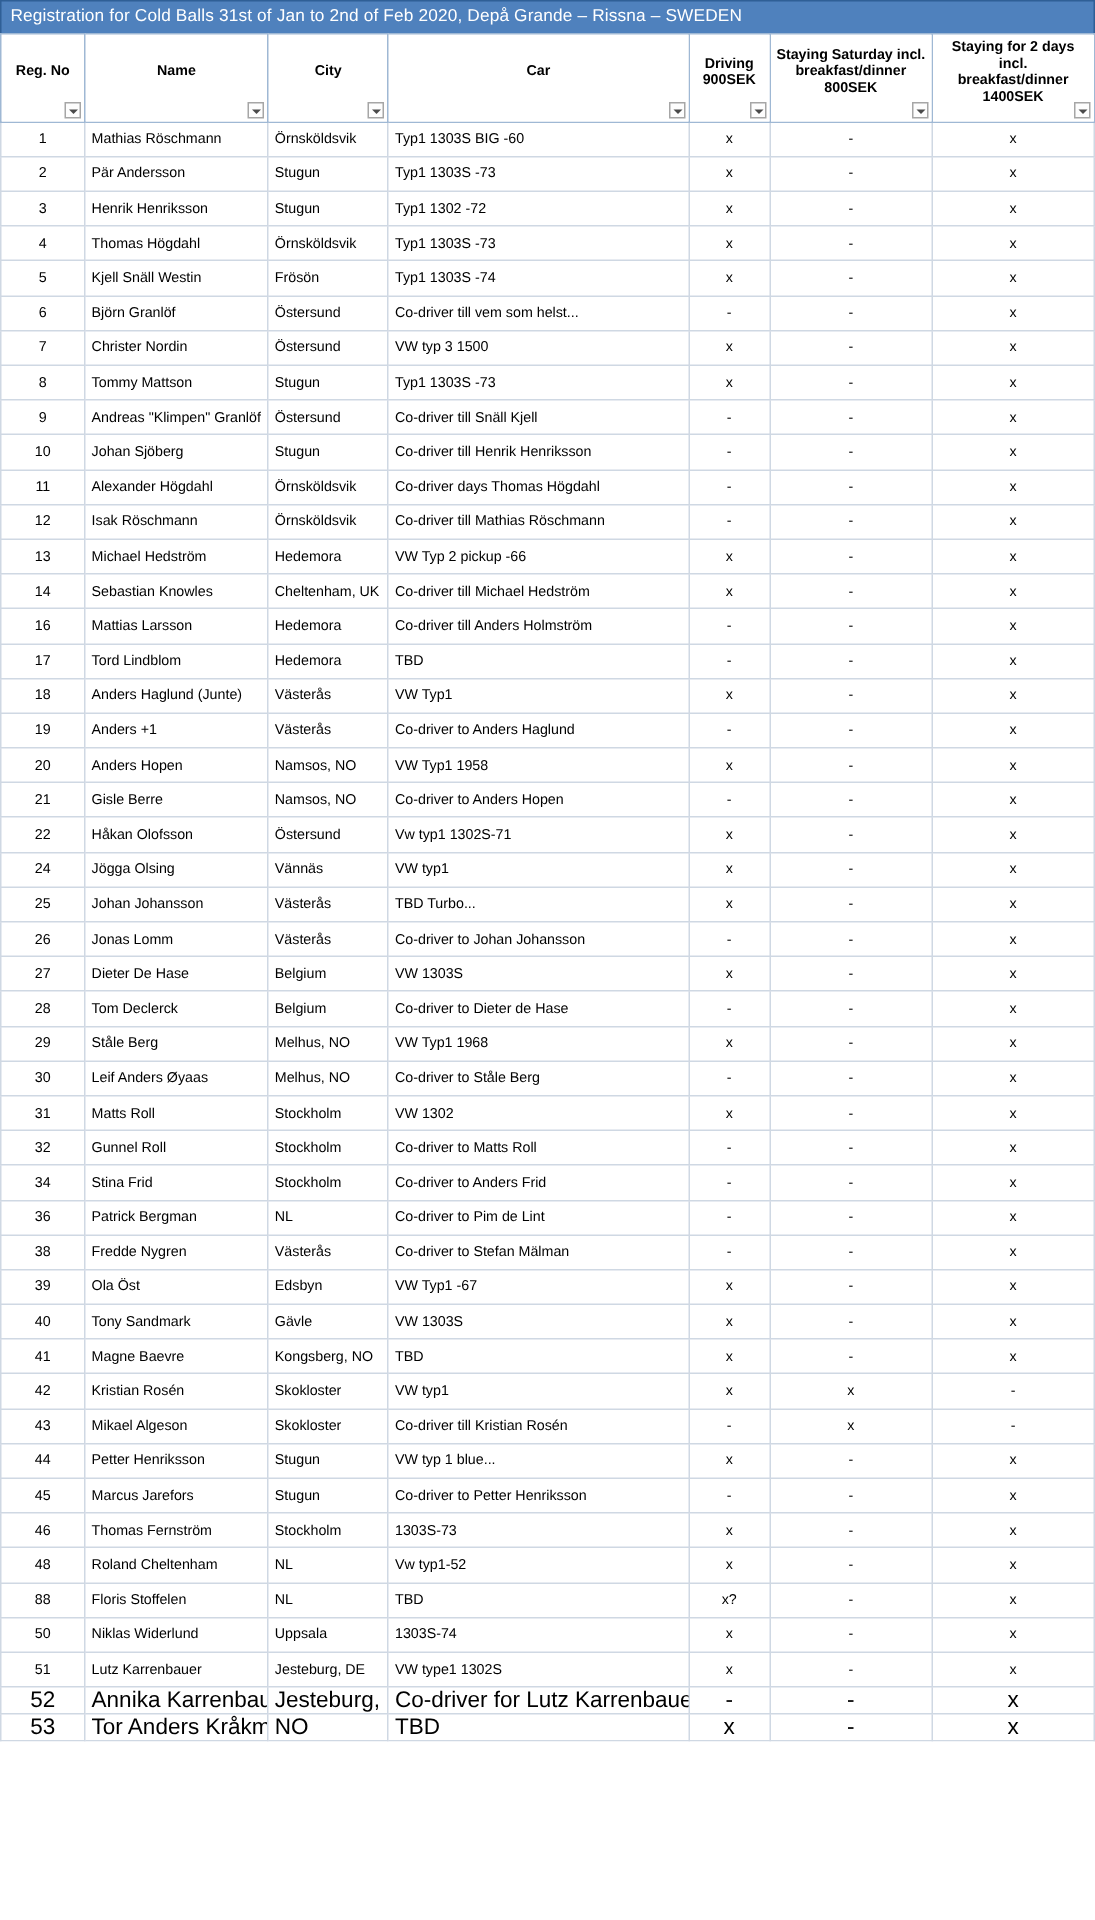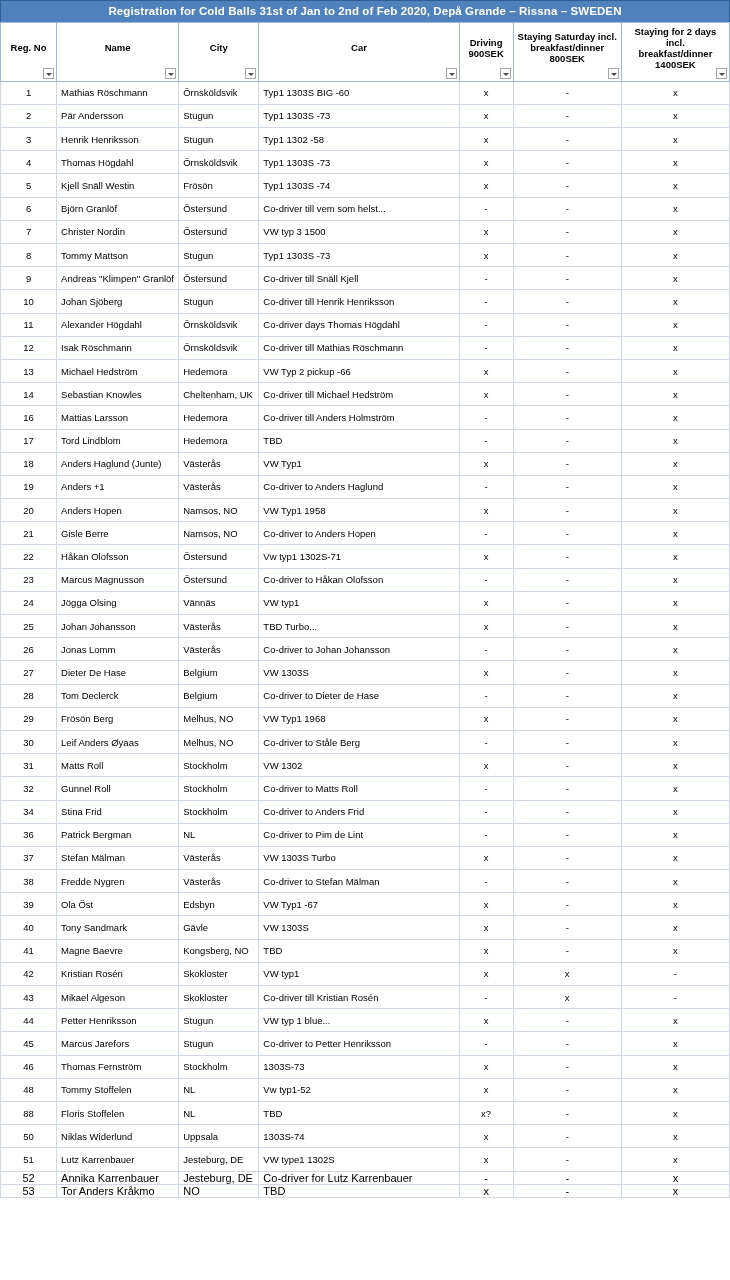--- a/index.html
+++ b/index.html
@@ -13,29 +13,28 @@
     color: #000000;
   }
   .sheet {
     width: 730px;
     box-sizing: border-box;
     padding: 0;
   }
   .title-bar {
     background: #4f81bd;
     color: #ffffff;
-    font-weight: bold;
+    font-weight: normal;
     font-size: 11.5px;
     padding: 4px 6px 5px 6px;
     border: 1px solid #2f5f96;
     border-bottom: none;
     letter-spacing: 0.1px;
     white-space: nowrap;
     overflow: hidden;
-    text-align: center;
   }
   table.grid {
     border-collapse: collapse;
     table-layout: fixed;
     width: 730px;
     border: 1px solid #3b6ea5;
   }
   table.grid col.c-reg   { width: 56px; }
   table.grid col.c-name  { width: 122px; }
   table.grid col.c-city  { width: 80px; }
@@ -88,21 +87,21 @@
     padding: 0 4px;
     height: 22.2px;
     vertical-align: middle;
     white-space: nowrap;
     overflow: hidden;
   }
   tbody tr.compact td {
     height: 11.5px;
     padding-top: 0;
     padding-bottom: 0;
-    font-size: 11px;
+    font-size: 15px;
   }
   td.c-reg-cell  { text-align: center; }
   td.c-mark      { text-align: center; }
   td.c-name-cell, td.c-city-cell, td.c-car-cell { text-align: left; }
 </style>
 </head>
 <body>
 
 <div class="sheet">
 
@@ -171,21 +170,21 @@
           <td class="c-city-cell">Stugun</td>
           <td class="c-car-cell">Typ1 1303S -73</td>
           <td class="c-mark">x</td>
           <td class="c-mark">-</td>
           <td class="c-mark">x</td>
         </tr>
         <tr>
           <td class="c-reg-cell">3</td>
           <td class="c-name-cell">Henrik Henriksson</td>
           <td class="c-city-cell">Stugun</td>
-          <td class="c-car-cell">Typ1 1302 -58</td>
+          <td class="c-car-cell">Typ1 1302 -72</td>
           <td class="c-mark">x</td>
           <td class="c-mark">-</td>
           <td class="c-mark">x</td>
         </tr>
         <tr>
           <td class="c-reg-cell">4</td>
           <td class="c-name-cell">Thomas Högdahl</td>
           <td class="c-city-cell">Örnsköldsvik</td>
           <td class="c-car-cell">Typ1 1303S -73</td>
           <td class="c-mark">x</td>
@@ -339,29 +338,20 @@
         <tr>
           <td class="c-reg-cell">22</td>
           <td class="c-name-cell">Håkan Olofsson</td>
           <td class="c-city-cell">Östersund</td>
           <td class="c-car-cell">Vw typ1 1302S-71</td>
           <td class="c-mark">x</td>
           <td class="c-mark">-</td>
           <td class="c-mark">x</td>
         </tr>
         <tr>
-          <td class="c-reg-cell">23</td>
-          <td class="c-name-cell">Marcus Magnusson</td>
-          <td class="c-city-cell">Östersund</td>
-          <td class="c-car-cell">Co-driver to Håkan Olofsson</td>
-          <td class="c-mark">-</td>
-          <td class="c-mark">-</td>
-          <td class="c-mark">x</td>
-        </tr>
-        <tr>
           <td class="c-reg-cell">24</td>
           <td class="c-name-cell">Jögga Olsing</td>
           <td class="c-city-cell">Vännäs</td>
           <td class="c-car-cell">VW typ1</td>
           <td class="c-mark">x</td>
           <td class="c-mark">-</td>
           <td class="c-mark">x</td>
         </tr>
         <tr>
           <td class="c-reg-cell">25</td>
@@ -394,21 +384,21 @@
           <td class="c-reg-cell">28</td>
           <td class="c-name-cell">Tom Declerck</td>
           <td class="c-city-cell">Belgium</td>
           <td class="c-car-cell">Co-driver to Dieter de Hase</td>
           <td class="c-mark">-</td>
           <td class="c-mark">-</td>
           <td class="c-mark">x</td>
         </tr>
         <tr>
           <td class="c-reg-cell">29</td>
-          <td class="c-name-cell">Frösön Berg</td>
+          <td class="c-name-cell">Ståle Berg</td>
           <td class="c-city-cell">Melhus, NO</td>
           <td class="c-car-cell">VW Typ1 1968</td>
           <td class="c-mark">x</td>
           <td class="c-mark">-</td>
           <td class="c-mark">x</td>
         </tr>
         <tr>
           <td class="c-reg-cell">30</td>
           <td class="c-name-cell">Leif Anders Øyaas</td>
           <td class="c-city-cell">Melhus, NO</td>
@@ -447,29 +437,20 @@
         <tr>
           <td class="c-reg-cell">36</td>
           <td class="c-name-cell">Patrick Bergman</td>
           <td class="c-city-cell">NL</td>
           <td class="c-car-cell">Co-driver to Pim de Lint</td>
           <td class="c-mark">-</td>
           <td class="c-mark">-</td>
           <td class="c-mark">x</td>
         </tr>
         <tr>
-          <td class="c-reg-cell">37</td>
-          <td class="c-name-cell">Stefan Mälman</td>
-          <td class="c-city-cell">Västerås</td>
-          <td class="c-car-cell">VW 1303S Turbo</td>
-          <td class="c-mark">x</td>
-          <td class="c-mark">-</td>
-          <td class="c-mark">x</td>
-        </tr>
-        <tr>
           <td class="c-reg-cell">38</td>
           <td class="c-name-cell">Fredde Nygren</td>
           <td class="c-city-cell">Västerås</td>
           <td class="c-car-cell">Co-driver to Stefan Mälman</td>
           <td class="c-mark">-</td>
           <td class="c-mark">-</td>
           <td class="c-mark">x</td>
         </tr>
         <tr>
           <td class="c-reg-cell">39</td>
@@ -538,21 +519,21 @@
           <td class="c-reg-cell">46</td>
           <td class="c-name-cell">Thomas Fernström</td>
           <td class="c-city-cell">Stockholm</td>
           <td class="c-car-cell">1303S-73</td>
           <td class="c-mark">x</td>
           <td class="c-mark">-</td>
           <td class="c-mark">x</td>
         </tr>
         <tr>
           <td class="c-reg-cell">48</td>
-          <td class="c-name-cell">Tommy Stoffelen</td>
+          <td class="c-name-cell">Roland Cheltenham</td>
           <td class="c-city-cell">NL</td>
           <td class="c-car-cell">Vw typ1-52</td>
           <td class="c-mark">x</td>
           <td class="c-mark">-</td>
           <td class="c-mark">x</td>
         </tr>
         <tr>
           <td class="c-reg-cell">88</td>
           <td class="c-name-cell">Floris Stoffelen</td>
           <td class="c-city-cell">NL</td>

